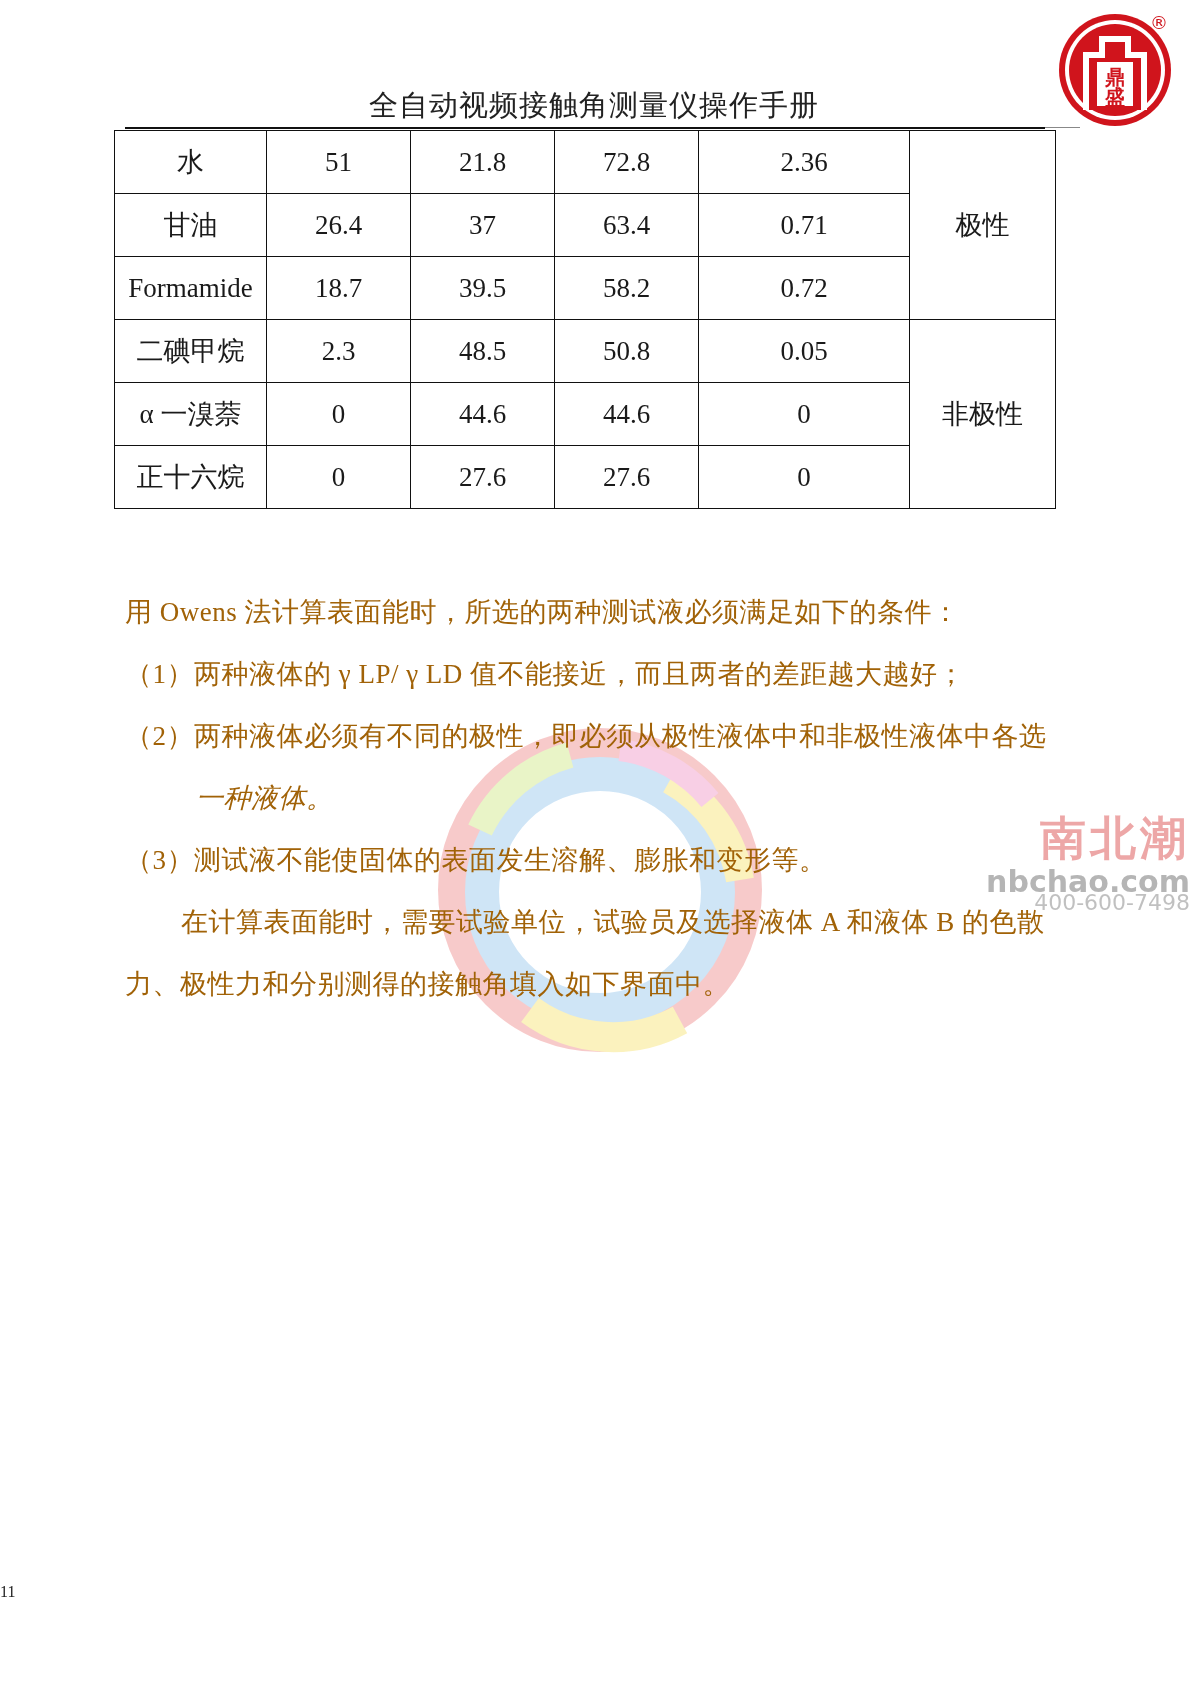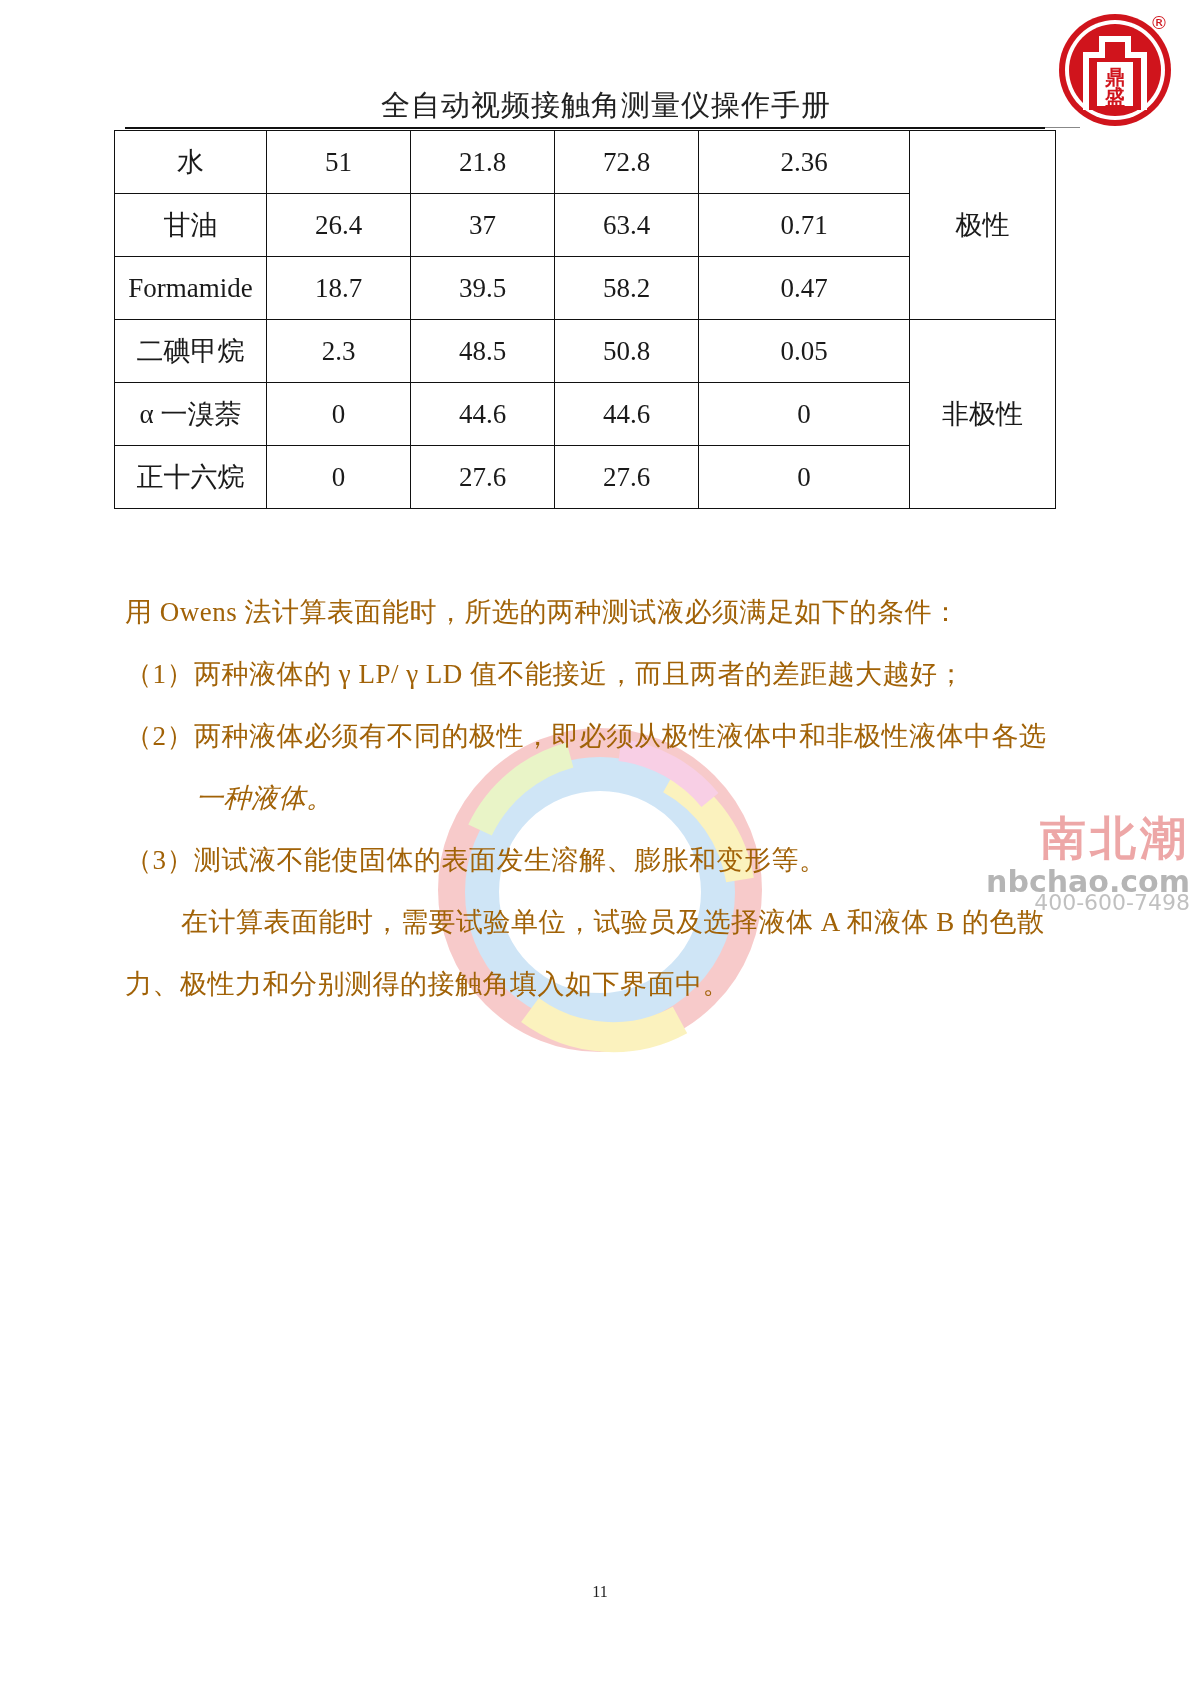--- a/index.html
+++ b/index.html
@@ -3,41 +3,41 @@
   <meta charset="utf-8">
   <style>
     html, body { margin: 0; padding: 0; background: #ffffff; }
     body { width: 1200px; height: 1697px; position: relative; overflow: hidden;
            font-family: "DejaVu Serif", "Liberation Serif", serif; color: #111; }
 
     .logo { position: absolute; left: 1055px; top: 10px; width: 120px; height: 120px; }
     .reg { position: absolute; left: 1150px; top: 12px; font-size: 18px; color: #d0141c;
            font-family: "DejaVu Sans", sans-serif; }
 
-    .header-title { position: absolute; left: 16px; width: 1180px; top: 86px; text-align: center;
+    .header-title { position: absolute; left: 4px; width: 1180px; top: 86px; text-align: center;
                     font-size: 29px; letter-spacing: 1px; color: #222; }
     .header-rule { position: absolute; left: 125px; top: 127px; width: 920px; height: 2px; background: #111; }
     .header-rule-ext { position: absolute; left: 1045px; top: 127px; width: 35px; height: 1px; background: #888; }
 
     table.data { position: absolute; left: 114px; top: 130px; border-collapse: collapse;
                  font-family: "Liberation Serif", "DejaVu Serif", serif; font-size: 27px; }
     table.data td { border: 1.5px solid #111; text-align: center; vertical-align: middle;
                     height: 62px; padding: 0; color: #1a1a1a; }
     td.c0 { width: 151px; } td.c1 { width: 143px; } td.c2 { width: 143px; }
     td.c3 { width: 143px; margin-left: 16px; } td.c4 { width: 210px; } td.c5 { width: 145px; }
 
     .watermark { position: absolute; left: 420px; top: 710px; width: 360px; height: 370px; opacity: 0.55; }
     .wm-text { position: absolute; left: 0; width: 1190px; text-align: right; font-family: "DejaVu Sans", sans-serif; }
     .wm-cn { top: 808px; font-size: 46px; color: rgba(215,60,60,0.45); font-weight: bold; letter-spacing: 4px; }
     .wm-url { top: 864px; font-size: 30px; color: rgba(120,120,120,0.55); font-weight: bold; }
     .wm-phone { top: 890px; font-size: 22px; color: rgba(140,140,140,0.55); }
 
     .para { position: absolute; font-size: 27px; color: #a16207; white-space: nowrap;
             font-family: "Liberation Serif", "DejaVu Serif", serif; letter-spacing: 0.5px; }
-    .page-number { position: absolute; left: 0; width: 1200px; top: 1583px; text-align: center;
+    .page-number { position: absolute; left: 0; width: 1200px; top: 1583px; 
                    font-size: 16px; font-family: "Liberation Serif", serif; color: #222; }
   </style>
 </head>
 <body>
 
 <svg class="logo" viewBox="0 0 120 120">
   <circle cx="60" cy="60" r="56" fill="#d0141c"></circle>
   <circle cx="60" cy="60" r="50" fill="#ffffff"></circle>
   <circle cx="60" cy="60" r="46" fill="#d0141c"></circle>
   <path d="M28 100 L28 42 L44 42 L44 26 L76 26 L76 42 L92 42 L92 100 Z" fill="#ffffff"></path>
@@ -67,21 +67,21 @@
     <td class="c1">26.4</td>
     <td class="c2">37</td>
     <td class="c3">63.4</td>
     <td class="c4">0.71</td>
   </tr>
   <tr>
     <td class="c0">Formamide</td>
     <td class="c1">18.7</td>
     <td class="c2">39.5</td>
     <td class="c3">58.2</td>
-    <td class="c4">0.47</td>
+    <td class="c4">0.72</td>
   </tr>
   <tr>
     <td class="c0">二碘甲烷</td>
     <td class="c1">2.3</td>
     <td class="c2">48.5</td>
     <td class="c3">50.8</td>
     <td class="c4">0.05</td>
     <td class="c5" rowspan="3">非极性</td>
   </tr>
   <tr>

